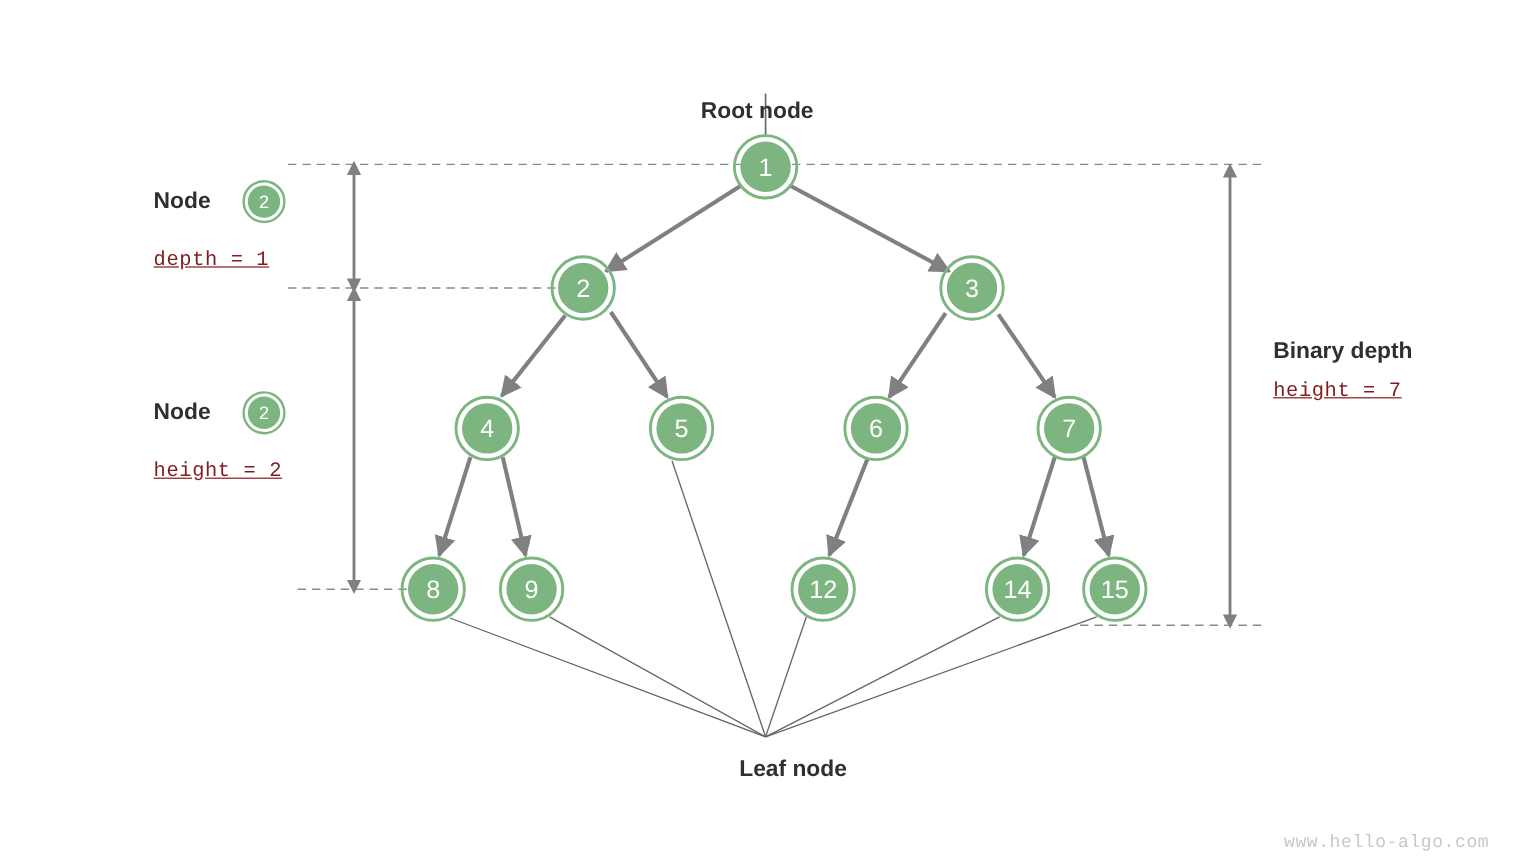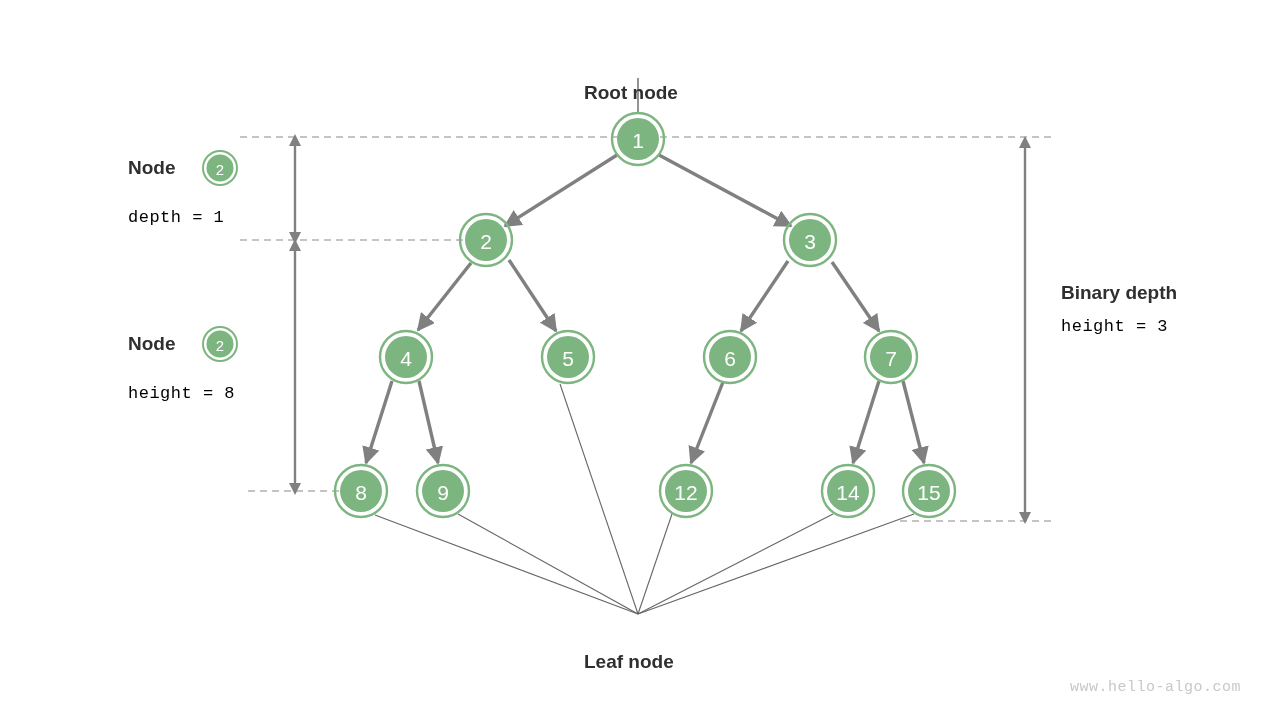--- a/index.html
+++ b/index.html
@@ -41,23 +41,24 @@
     font-family: "Liberation Sans", sans-serif;
     font-weight: bold;
     font-size: 19px;
     color: #2f2f2f;
     white-space: nowrap;
   }
   .label-mono {
     position: absolute;
     font-family: "Liberation Mono", monospace;
     font-size: 17px;
-    color: #000000;
+    color: #7f1d1d;
     white-space: nowrap;
     letter-spacing: 0.5px;
+    text-decoration: underline;
   }
   .watermark {
     position: absolute;
     font-family: "Liberation Mono", monospace;
     font-size: 15px;
     color: #c8c8c8;
     white-space: nowrap;
     letter-spacing: 0.5px;
   }
 </style>
@@ -189,26 +190,26 @@
       <g>
         <circle cx="220" cy="344" r="17" fill="none" stroke="#7cb57f" stroke-width="2"></circle>
         <circle cx="220" cy="344" r="13.5" fill="#7cb57f"></circle>
         <text class="mini-node-text" x="220" y="345">2</text>
       </g>
     </g>
   </svg>
 
   <div class="label-bold" style="left:584px; top:52px;margin-top:30px;">Root node</div>
 
-  <div class="label-bold" style="left:584px; top:631px;margin-top:20px;">Leaf node</div>
+  <div class="label-bold" style="left:616px; top:631px;">Leaf node</div>
 
   <div class="label-bold" style="left:128px; top:157px;">Node</div>
   <div class="label-mono" style="left:128px; top:208px;">depth = 1</div>
 
   <div class="label-bold" style="left:128px; top:333px;">Node</div>
-  <div class="label-mono" style="left:128px; top:384px;">height = 8</div>
+  <div class="label-mono" style="left:128px; top:384px;">height = 2</div>
 
   <div class="label-bold" style="left:1061px; top:282px;">Binary depth</div>
-  <div class="label-mono" style="left:1061px; top:317px;">height = 3</div>
-
-  <div class="watermark" style="left:1070px; top:679px;text-align:right;">www.hello-algo.com</div>
+  <div class="label-mono" style="left:1061px; top:317px;">height = 7</div>
+
+  <div class="watermark" style="left:1070px; top:694px;text-align:right;">www.hello-algo.com</div>
 
 </div>
 
 </body></html>

